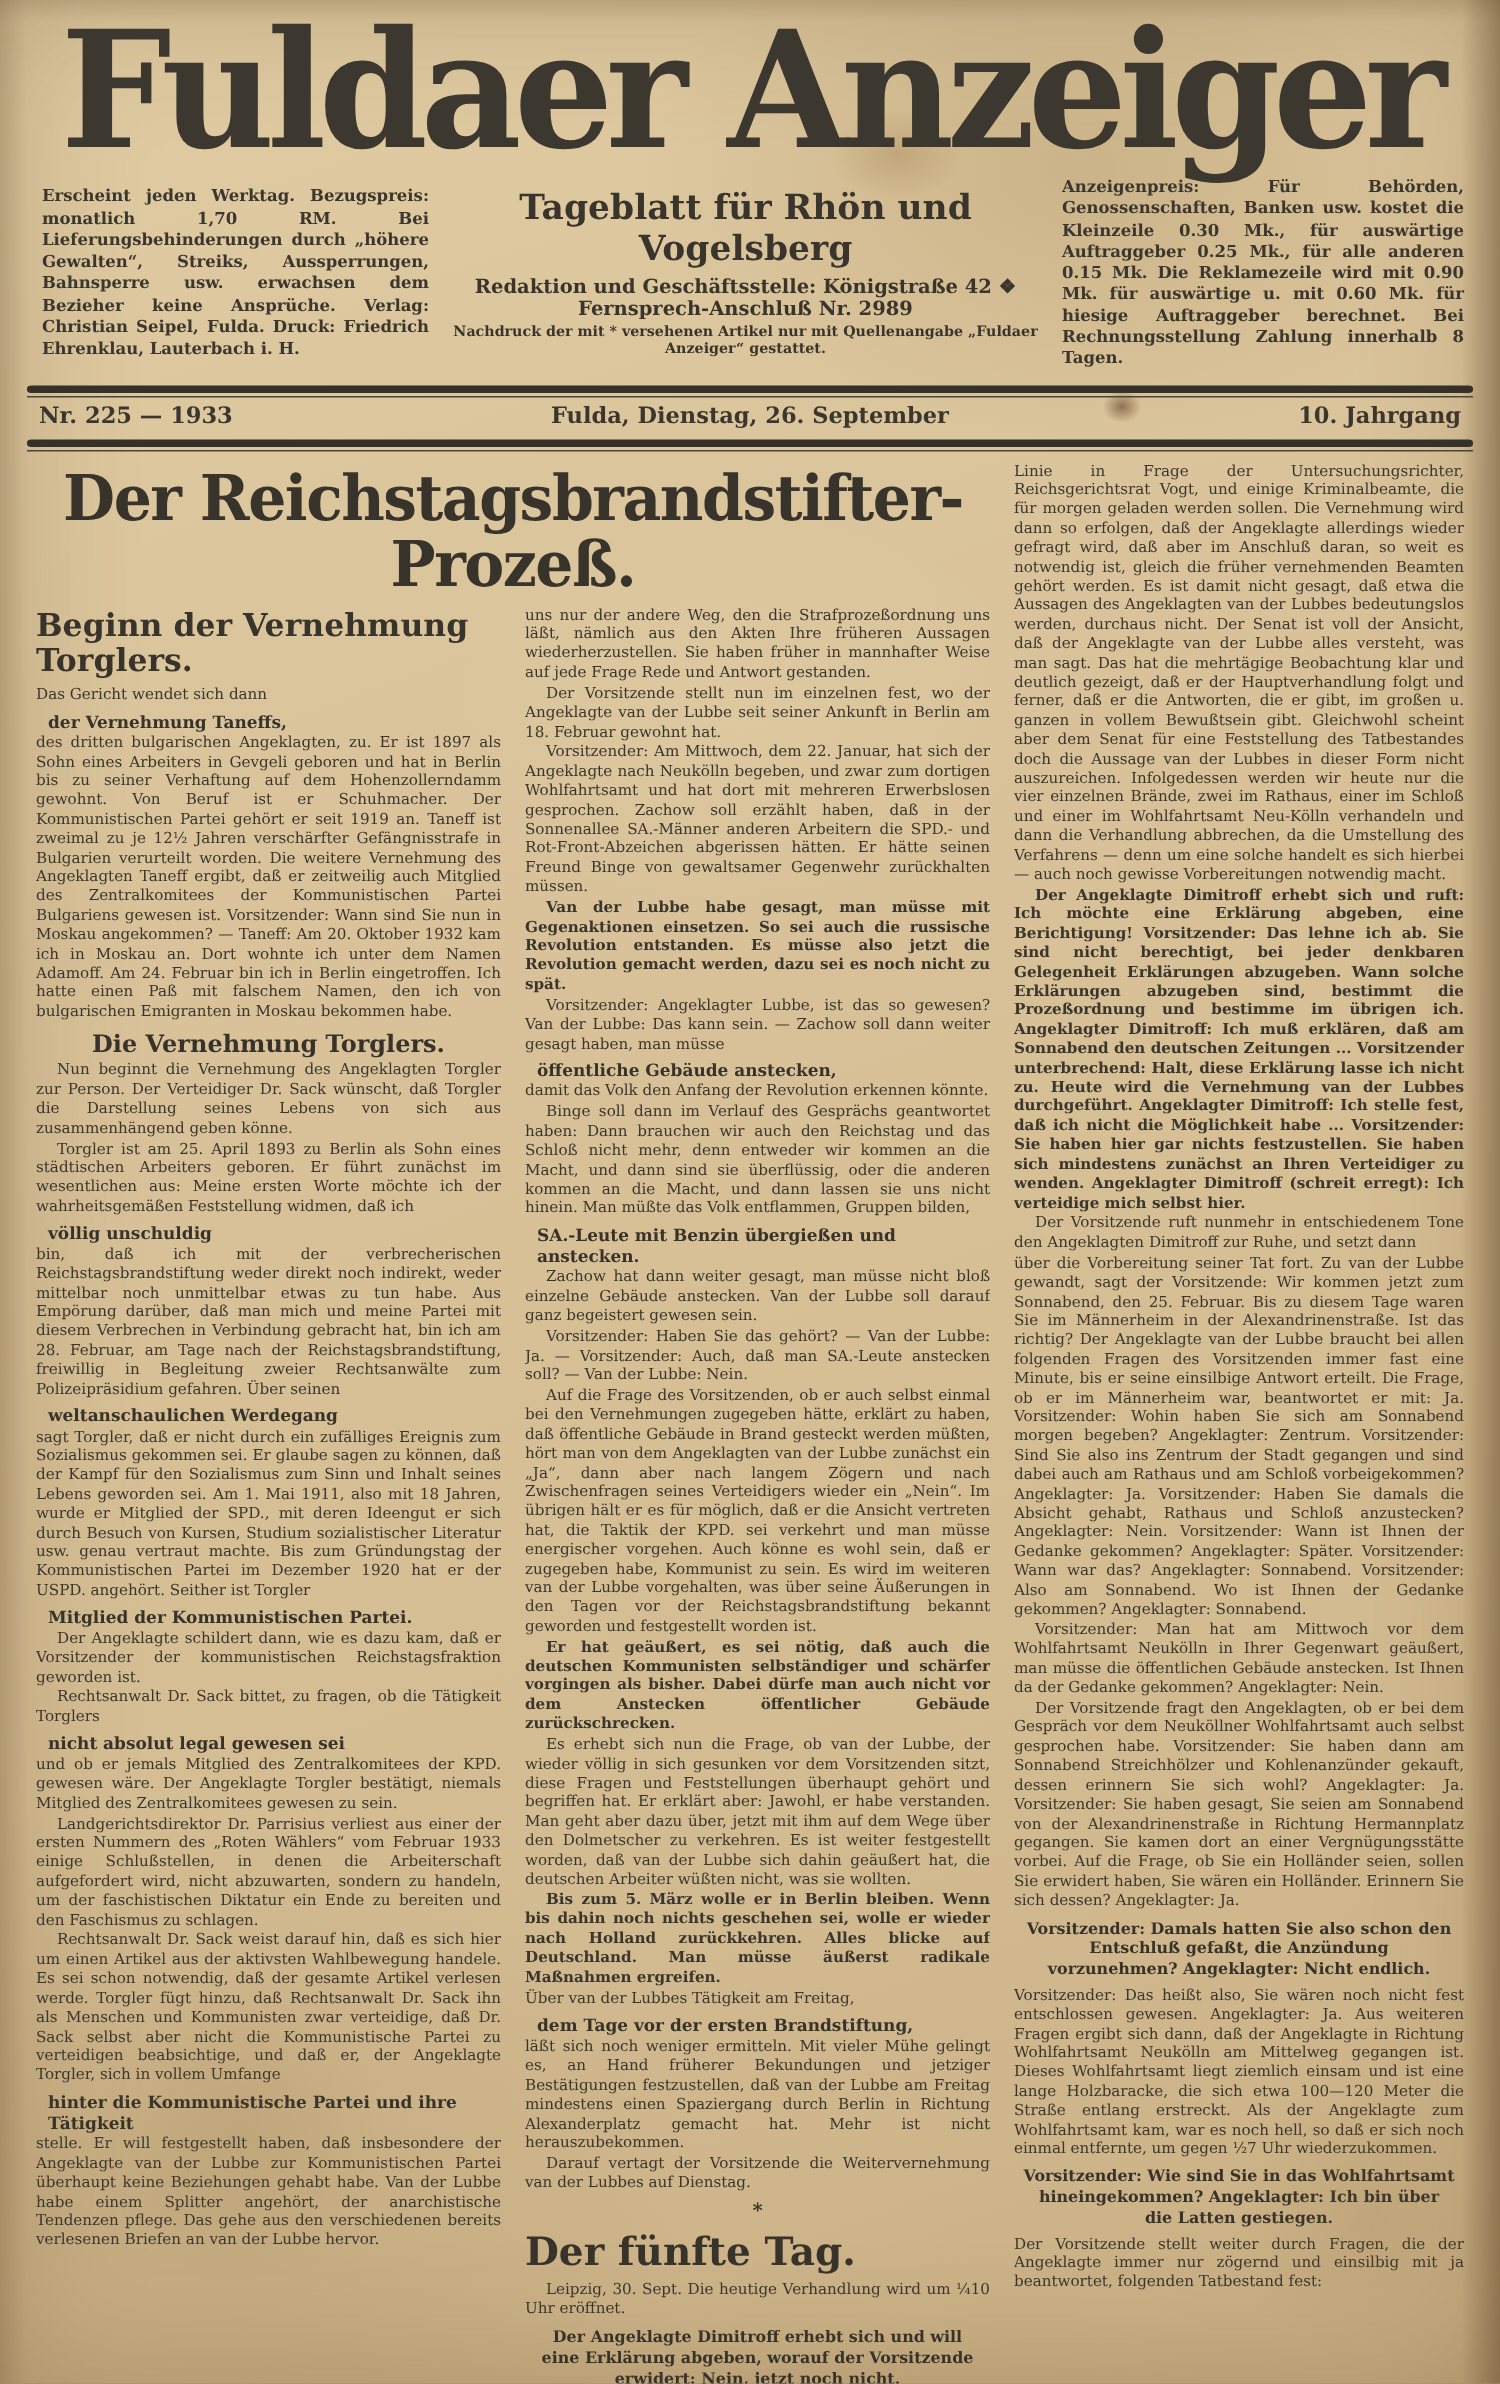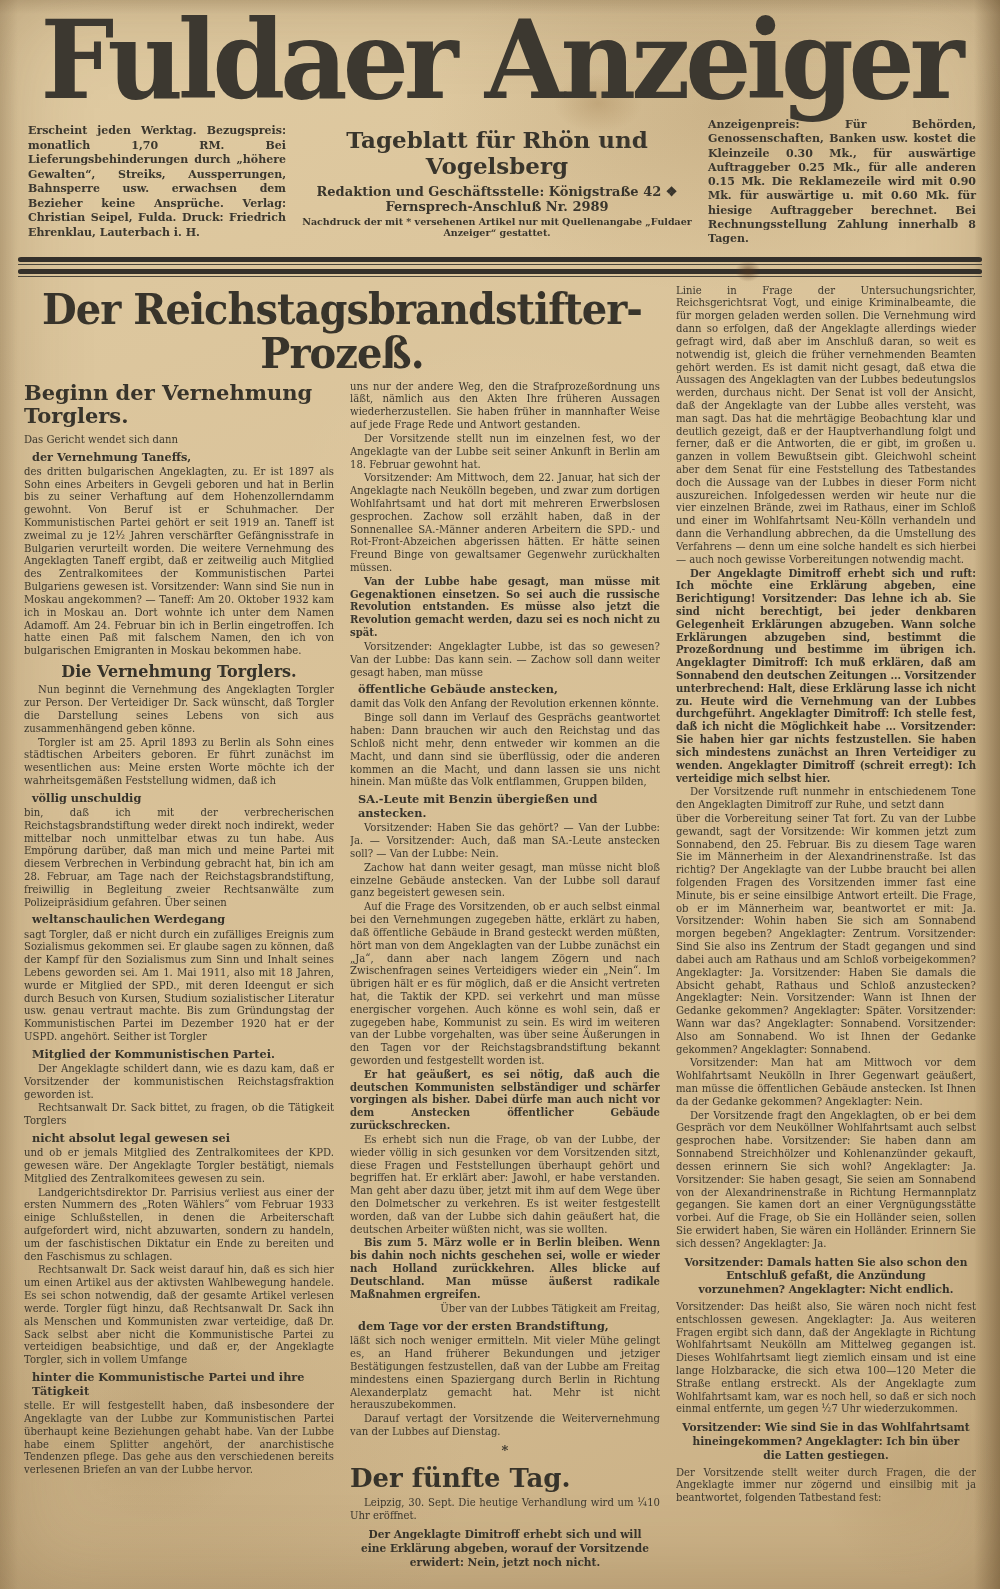--- a/index.html
+++ b/index.html
@@ -76,21 +76,21 @@
     text-align:left;font-weight:bold;font-size:21px;line-height:1.1;
     margin:0 0 7px 0;color:#38342b;letter-spacing:0;
   }
   .b,.bb,.bc,.bn{
     font-size:10.1px;line-height:1.27;text-align:justify;margin:0 0 1px 0;
     color:#3a362d;
   }
   .b{text-indent:14px;}
   .bn{text-indent:0;}
   .bb{font-weight:bold;text-indent:14px;}
-  .bc{text-align:right;text-indent:0;margin-top:2px;}
+  .bc{text-align:left;text-indent:0;margin-top:2px;}
   .s1{
     font-weight:bold;font-size:11.3px;line-height:1.25;
     margin:3px 8px 2px 8px;color:#37332a;
   }
   .s2{
     text-align:center;font-weight:bold;font-size:16px;line-height:1.15;
     margin:5px 0 3px 0;color:#37332a;
   }
   .s3{
     font-weight:bold;font-size:26px;line-height:1.1;
@@ -119,20 +119,25 @@
       <div class="hc1">Tageblatt für Rhön und Vogelsberg</div>
       <div class="hc3">Redaktion und Geschäftsstelle: Königstraße 42 ❖ Fernsprech-Anschluß Nr. 2989</div>
       <div class="hc4">Nachdruck der mit * versehenen Artikel nur mit Quellenangabe „Fuldaer Anzeiger“ gestattet.</div>
     </div>
     <div class="imprint-right">Anzeigenpreis: Für Behörden, Genossenschaften, Banken usw. kostet die Kleinzeile 0.30 Mk., für auswärtige Auftraggeber 0.25 Mk., für alle anderen 0.15 Mk. Die Reklamezeile wird mit 0.90 Mk. für auswärtige u. mit 0.60 Mk. für hiesige Auftraggeber berechnet. Bei Rechnungsstellung Zahlung innerhalb 8 Tagen.</div>
   </div>
 
   <div class="rule-heavy"></div>
   <div class="rule-thin"></div>
 
+  <div class="dateline">
+    <div class="dl">Nr. 225 — 1933</div>
+    <div class="dc">Fulda, Dienstag, 26. September</div>
+    <div class="dr">10. Jahrgang</div>
+  </div>
 
   <div class="rule-heavy"></div>
   <div class="rule-thin"></div>
 
   <div class="main">
     <div class="left-part">
       <div class="headline">Der Reichstagsbrandstifter-Prozeß.</div>
       <div class="two-cols">
 
         <div class="col">
@@ -162,22 +167,22 @@
         <div class="col">
           <p class="bn">uns nur der andere Weg, den die Strafprozeßordnung uns läßt, nämlich aus den Akten Ihre früheren Aussagen wiederherzustellen. Sie haben früher in mannhafter Weise auf jede Frage Rede und Antwort gestanden.</p>
           <p class="b">Der Vorsitzende stellt nun im einzelnen fest, wo der Angeklagte van der Lubbe seit seiner Ankunft in Berlin am 18. Februar gewohnt hat.</p>
           <p class="b">Vorsitzender: Am Mittwoch, dem 22. Januar, hat sich der Angeklagte nach Neukölln begeben, und zwar zum dortigen Wohlfahrtsamt und hat dort mit mehreren Erwerbslosen gesprochen. Zachow soll erzählt haben, daß in der Sonnenallee SA.-Männer anderen Arbeitern die SPD.- und Rot-Front-Abzeichen abgerissen hätten. Er hätte seinen Freund Binge von gewaltsamer Gegenwehr zurückhalten müssen.</p>
           <p class="bb">Van der Lubbe habe gesagt, man müsse mit Gegenaktionen einsetzen. So sei auch die russische Revolution entstanden. Es müsse also jetzt die Revolution gemacht werden, dazu sei es noch nicht zu spät.</p>
           <p class="b">Vorsitzender: Angeklagter Lubbe, ist das so gewesen? Van der Lubbe: Das kann sein. — Zachow soll dann weiter gesagt haben, man müsse</p>
           <p class="s1">öffentliche Gebäude anstecken,</p>
           <p class="bn">damit das Volk den Anfang der Revolution erkennen könnte.</p>
           <p class="b">Binge soll dann im Verlauf des Gesprächs geantwortet haben: Dann brauchen wir auch den Reichstag und das Schloß nicht mehr, denn entweder wir kommen an die Macht, und dann sind sie überflüssig, oder die anderen kommen an die Macht, und dann lassen sie uns nicht hinein. Man müßte das Volk entflammen, Gruppen bilden,</p>
           <p class="s1">SA.-Leute mit Benzin übergießen und anstecken.</p>
+          <p class="b">Zachow hat dann weiter gesagt, man müsse nicht bloß einzelne Gebäude anstecken. Van der Lubbe soll darauf ganz begeistert gewesen sein.</p>
           <p class="b">Vorsitzender: Haben Sie das gehört? — Van der Lubbe: Ja. — Vorsitzender: Auch, daß man SA.-Leute anstecken soll? — Van der Lubbe: Nein.</p>
-          <p class="b">Zachow hat dann weiter gesagt, man müsse nicht bloß einzelne Gebäude anstecken. Van der Lubbe soll darauf ganz begeistert gewesen sein.</p>
           <p class="b">Auf die Frage des Vorsitzenden, ob er auch selbst einmal bei den Vernehmungen zugegeben hätte, erklärt zu haben, daß öffentliche Gebäude in Brand gesteckt werden müßten, hört man von dem Angeklagten van der Lubbe zunächst ein „Ja“, dann aber nach langem Zögern und nach Zwischenfragen seines Verteidigers wieder ein „Nein“. Im übrigen hält er es für möglich, daß er die Ansicht vertreten hat, die Taktik der KPD. sei verkehrt und man müsse energischer vorgehen. Auch könne es wohl sein, daß er zugegeben habe, Kommunist zu sein. Es wird im weiteren van der Lubbe vorgehalten, was über seine Äußerungen in den Tagen vor der Reichstagsbrandstiftung bekannt geworden und festgestellt worden ist.</p>
           <p class="bb">Er hat geäußert, es sei nötig, daß auch die deutschen Kommunisten selbständiger und schärfer vorgingen als bisher. Dabei dürfe man auch nicht vor dem Anstecken öffentlicher Gebäude zurückschrecken.</p>
           <p class="b">Es erhebt sich nun die Frage, ob van der Lubbe, der wieder völlig in sich gesunken vor dem Vorsitzenden sitzt, diese Fragen und Feststellungen überhaupt gehört und begriffen hat. Er erklärt aber: Jawohl, er habe verstanden. Man geht aber dazu über, jetzt mit ihm auf dem Wege über den Dolmetscher zu verkehren. Es ist weiter festgestellt worden, daß van der Lubbe sich dahin geäußert hat, die deutschen Arbeiter wüßten nicht, was sie wollten.</p>
           <p class="bb">Bis zum 5. März wolle er in Berlin bleiben. Wenn bis dahin noch nichts geschehen sei, wolle er wieder nach Holland zurückkehren. Alles blicke auf Deutschland. Man müsse äußerst radikale Maßnahmen ergreifen.</p>
           <p class="bc">Über van der Lubbes Tätigkeit am Freitag,</p>
           <p class="s1">dem Tage vor der ersten Brandstiftung,</p>
           <p class="bn">läßt sich noch weniger ermitteln. Mit vieler Mühe gelingt es, an Hand früherer Bekundungen und jetziger Bestätigungen festzustellen, daß van der Lubbe am Freitag mindestens einen Spaziergang durch Berlin in Richtung Alexanderplatz gemacht hat. Mehr ist nicht herauszubekommen.</p>
           <p class="b">Darauf vertagt der Vorsitzende die Weitervernehmung van der Lubbes auf Dienstag.</p>
           <p class="star">*</p>
           <p class="s3">Der fünfte Tag.</p>

